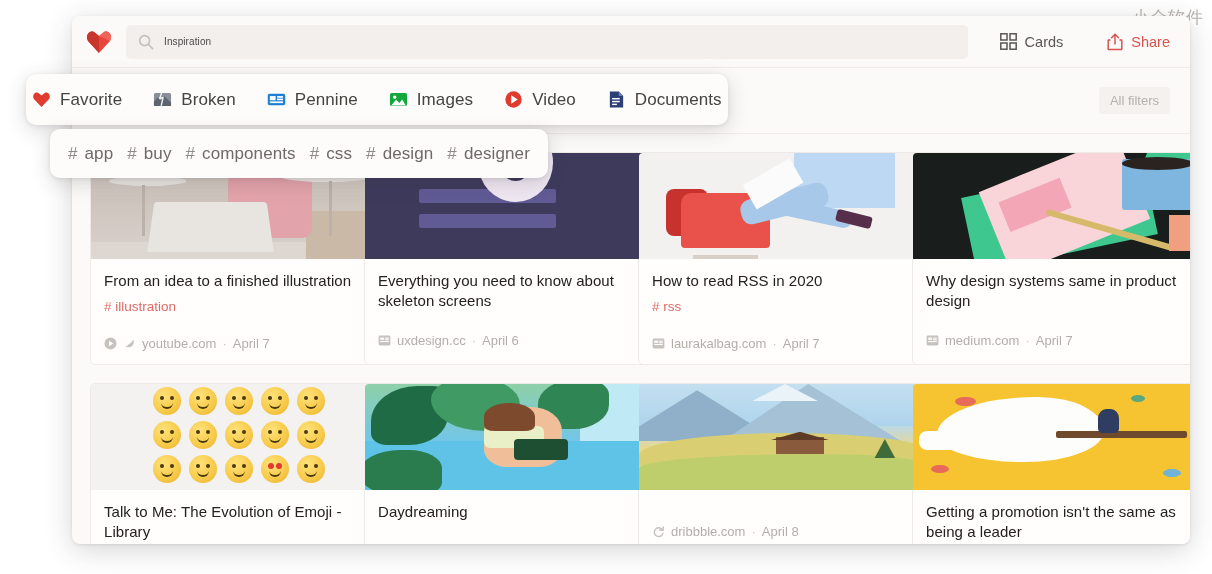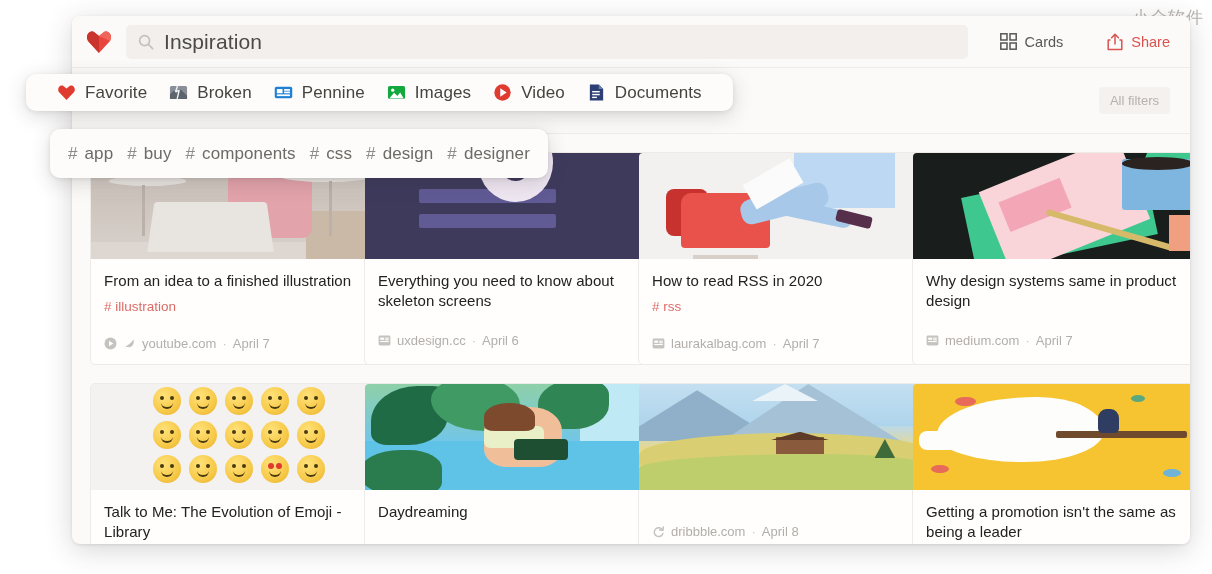--- a/index.html
+++ b/index.html
@@ -31,21 +31,21 @@
   .logo { width: 54px; display:flex; align-items:center; justify-content:center; }
   .logo svg { display:block; }
 
   .searchbox {
     flex: 1 1 auto; height: 34px; margin-right: 14px;
     background: #f2efec; border-radius: 5px;
     display: flex; align-items: center; padding: 0 12px;
   }
   .search-icon { width:16px; height:16px; margin-right:10px; flex:0 0 auto; opacity:.45; }
   .search-text {
-    font-size: 21px; color: #4c4a48; letter-spacing: .1px;
+    font-size: 10px; color: #4c4a48; letter-spacing: .1px;
   }
 
   .topbar-actions { display:flex; align-items:center; gap: 26px; padding-right: 20px; }
   .tb-btn { display:flex; align-items:center; gap: 8px; cursor:pointer;padding-left:18px; }
   .tb-btn .lbl { font-size: 14.5px; color:#5a5755; }
   .tb-btn.share .lbl { color:#d9534f; }
 
   .grid-icon { width:17px; height:17px; display:block; }
   .share-icon { width:16px; height:18px; display:block; }
 
@@ -64,21 +64,21 @@
 
   
   .popover {
     position: absolute;
     background: #fdfcfb;
     border-radius: 10px;
     box-shadow: 0 5px 20px rgba(60,50,50,.18), 0 1px 4px rgba(60,50,50,.10);
     display: flex; align-items: center;
   }
   #type-popover {
-    left: 26px; top: 74px; height: 37px; padding: 0 31px; gap: 22px;
+    left: 26px; top: 74px; height: 51px; padding: 0 6px; gap: 31px;
   }
   .type-item { display:flex; align-items:center; gap: 9px; cursor:pointer; }
   .type-item .lbl { font-size: 17px; color:#46443f; letter-spacing:.1px; }
   .type-ico { width:19px; height:19px; display:block; flex:0 0 auto; }
 
   #tag-popover {
     left: 50px; top: 129px; height: 49px; padding: 0 18px; gap: 14px;
   }
   .tag-item {
     display:flex; align-items:baseline; gap:7px; cursor:pointer;

